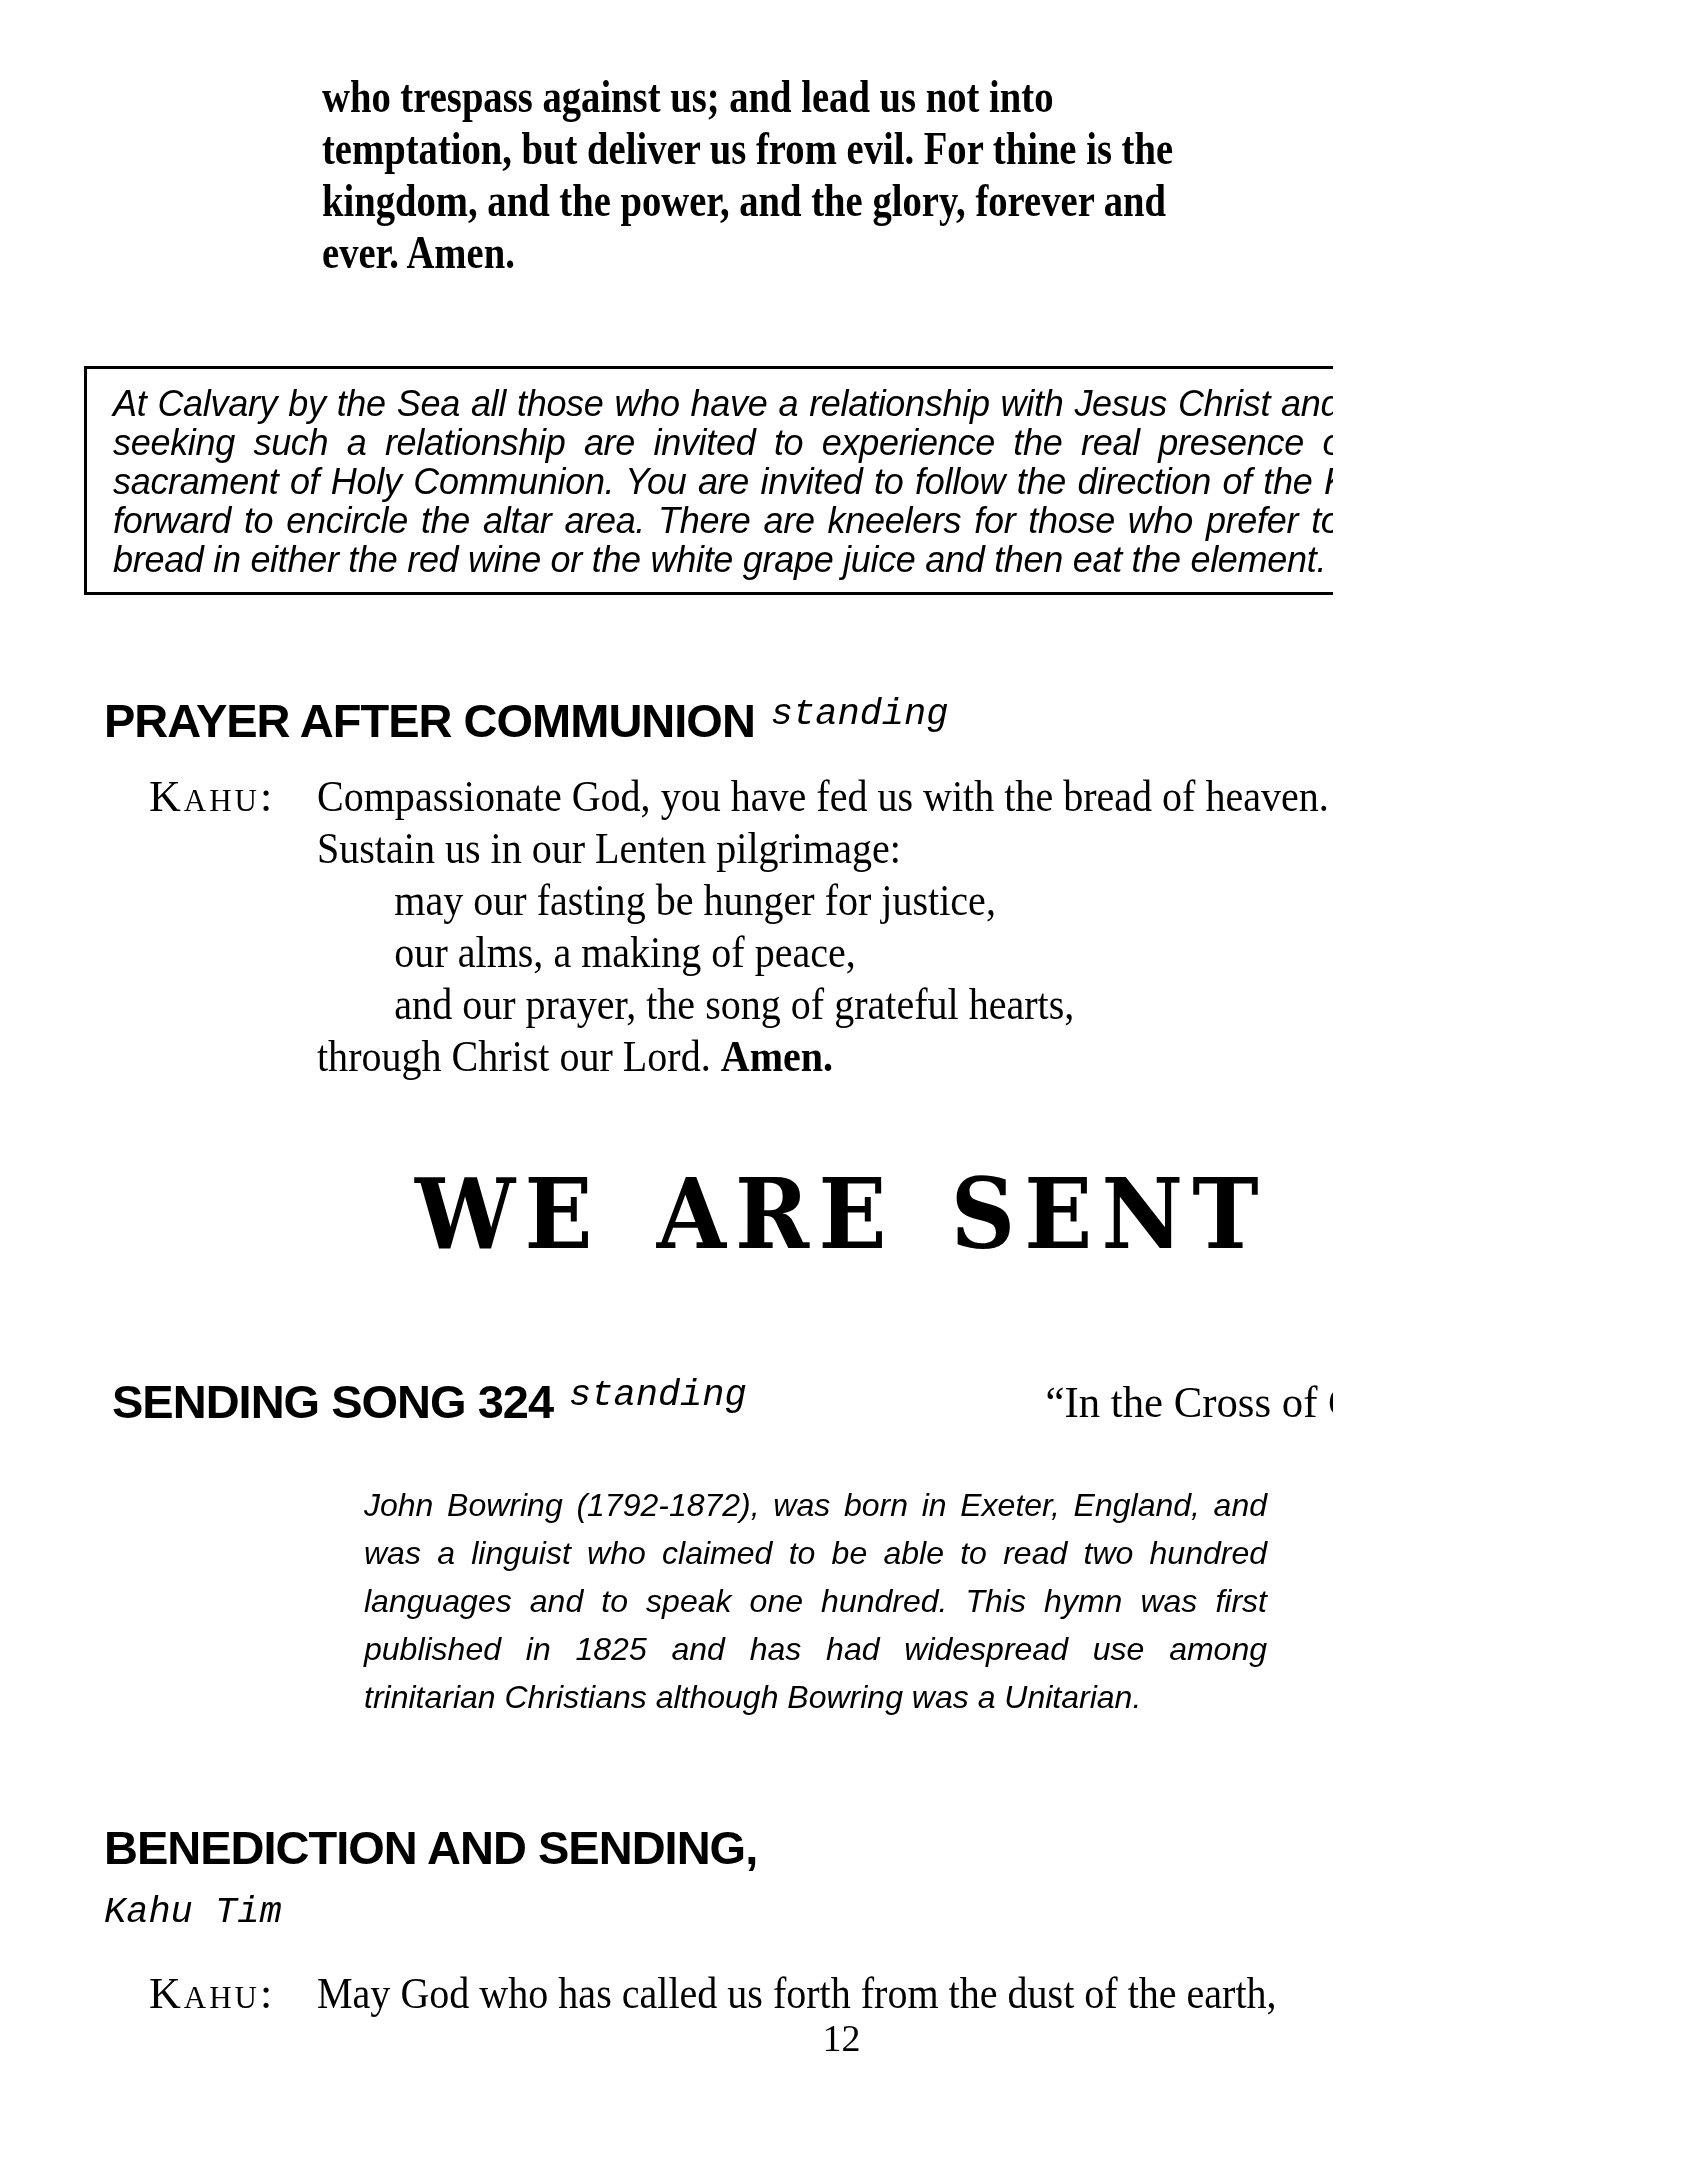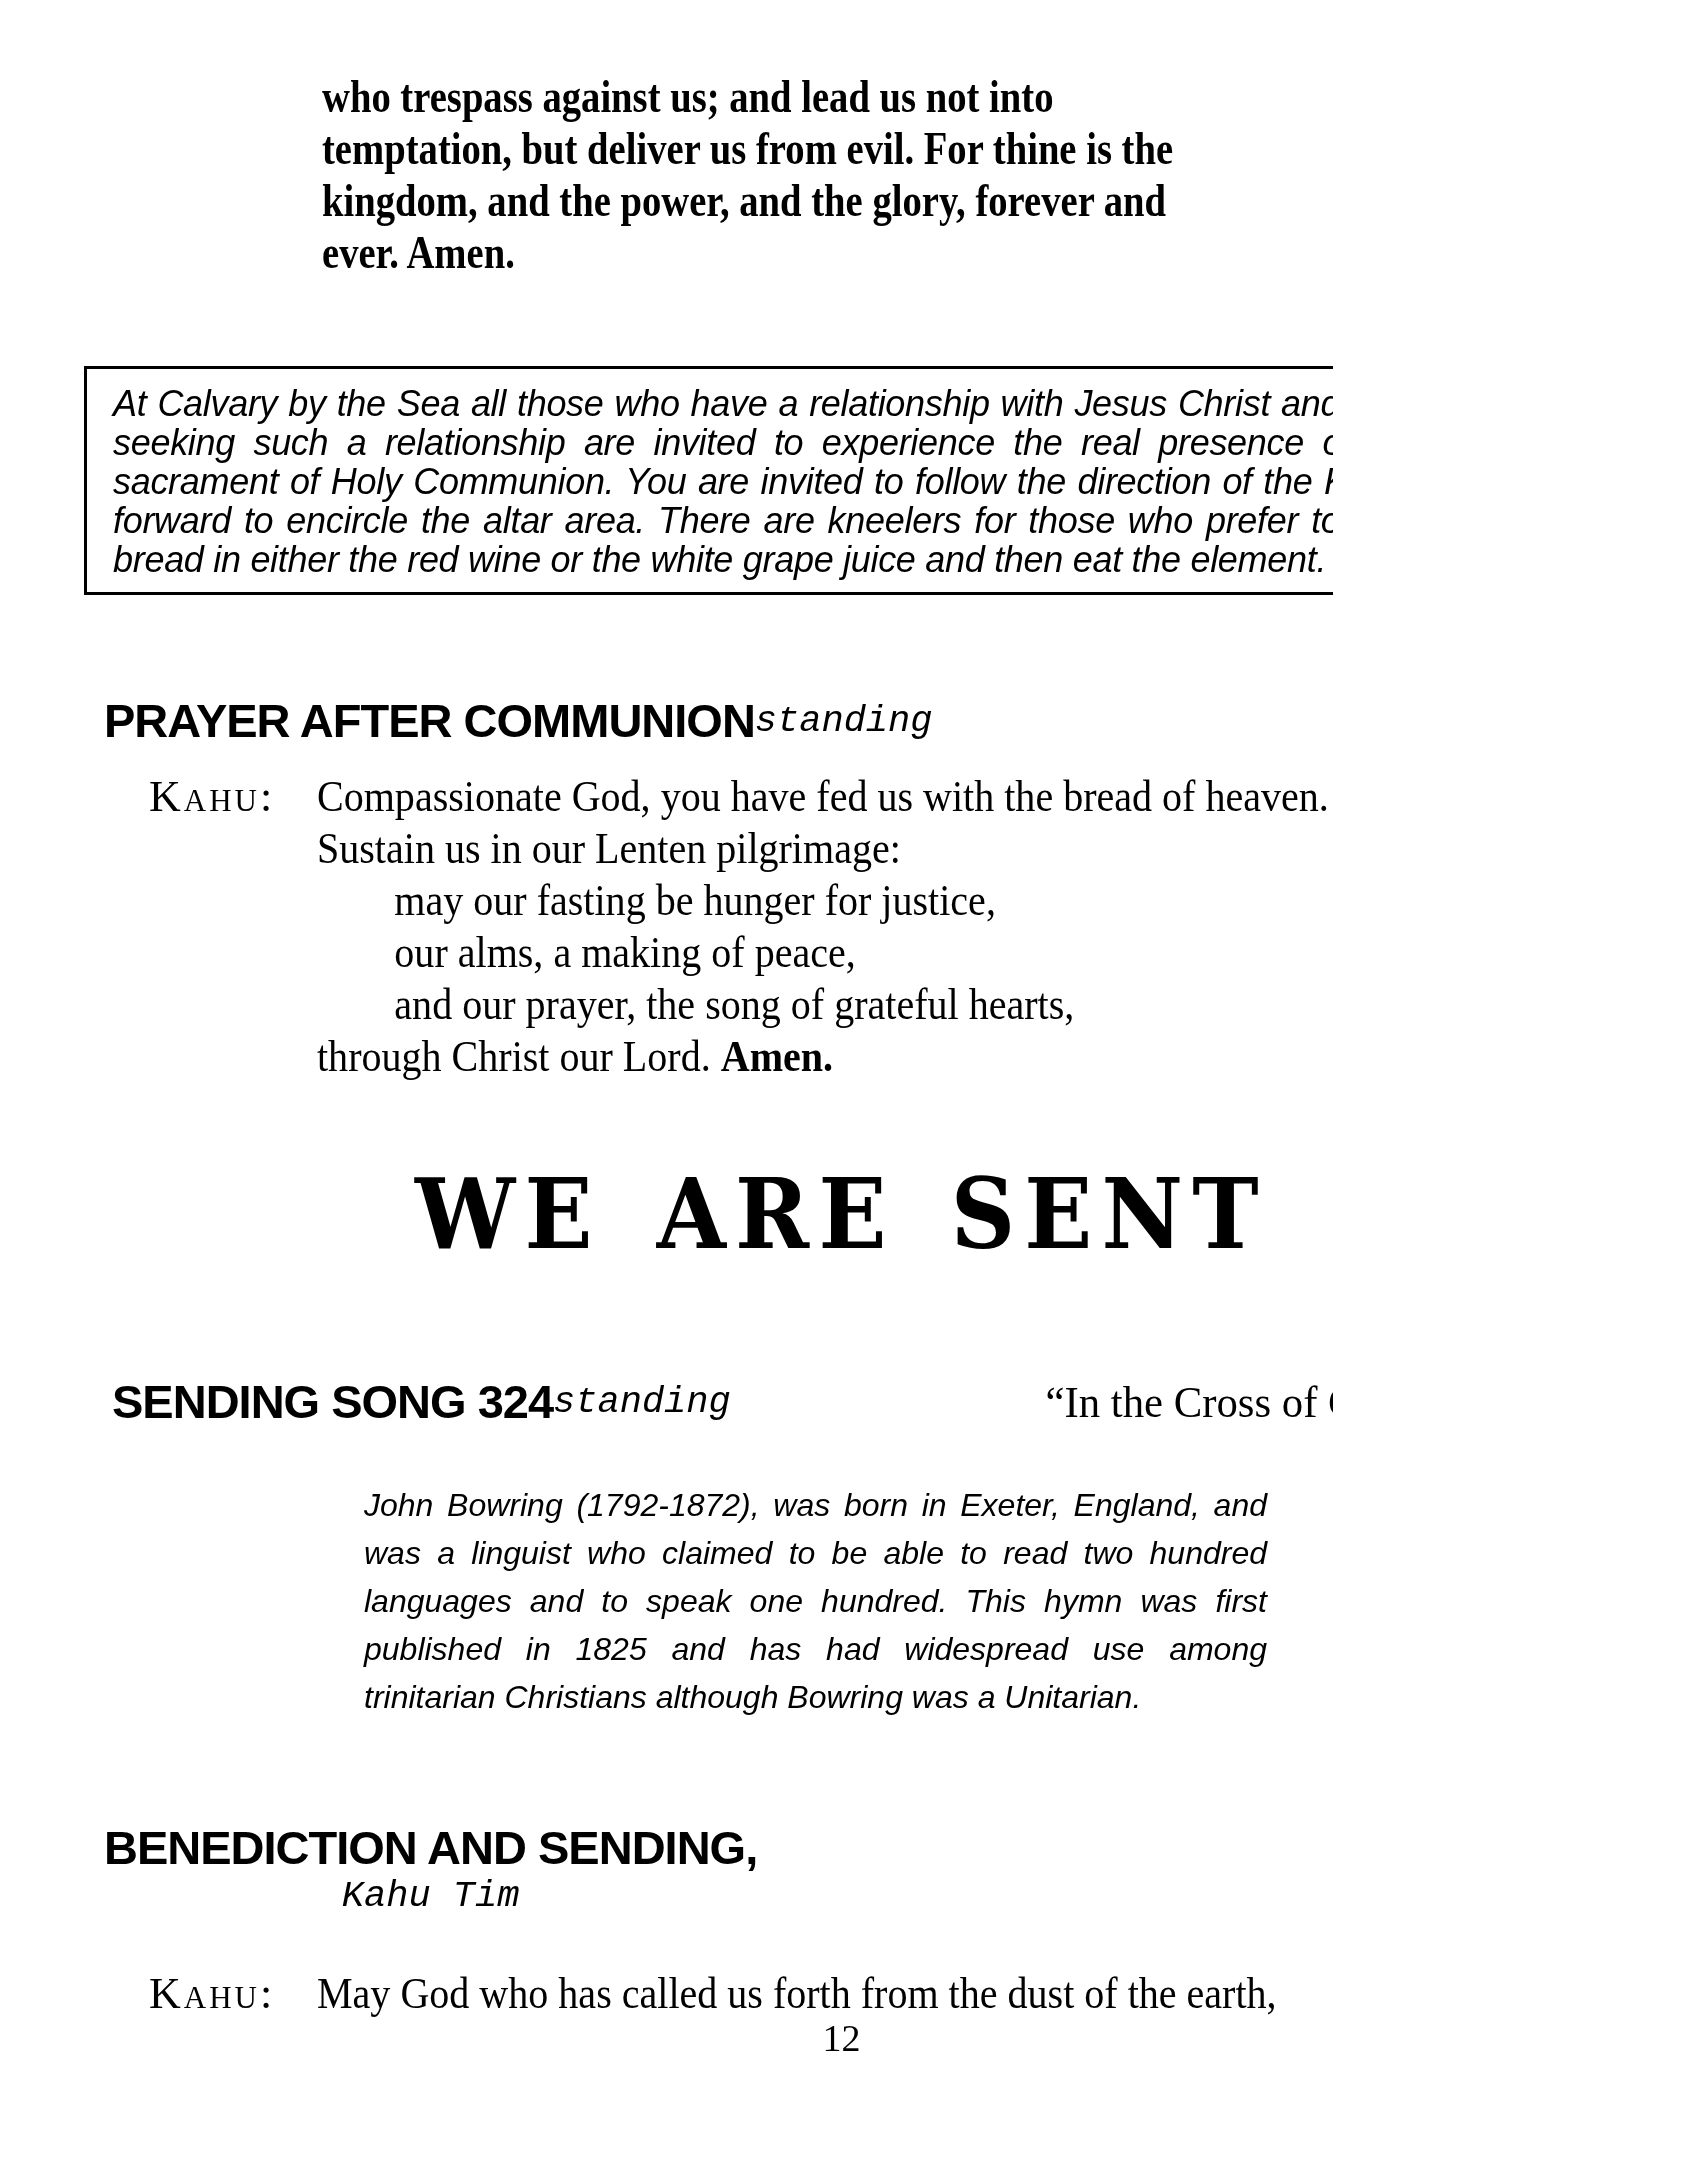--- a/index.html
+++ b/index.html
@@ -22,21 +22,21 @@
   
   .note-box {
     left:84px; top:366px; width:1521px; box-sizing:border-box;
     border:3px solid #000; padding:15px 26px 13px 26px;
     font-family:"Liberation Sans", sans-serif;
     font-style:italic; font-size:36px; line-height:39px;
     text-align:justify; letter-spacing:-0.3px;
   }
 
   
-  .heading-row { display:flex; align-items:center; gap:0; }
+  .heading-row { display:flex; align-items:flex-start; gap:16px; }
   .heading {
     font-family:"Liberation Sans", sans-serif;
     font-weight:bold; font-size:47px; letter-spacing:-1px;
     white-space:nowrap;
   }
   .stance {
     font-family:Liberation Mono, monospace;
     font-style:italic; font-size:37px; white-space:nowrap;
   }
 

